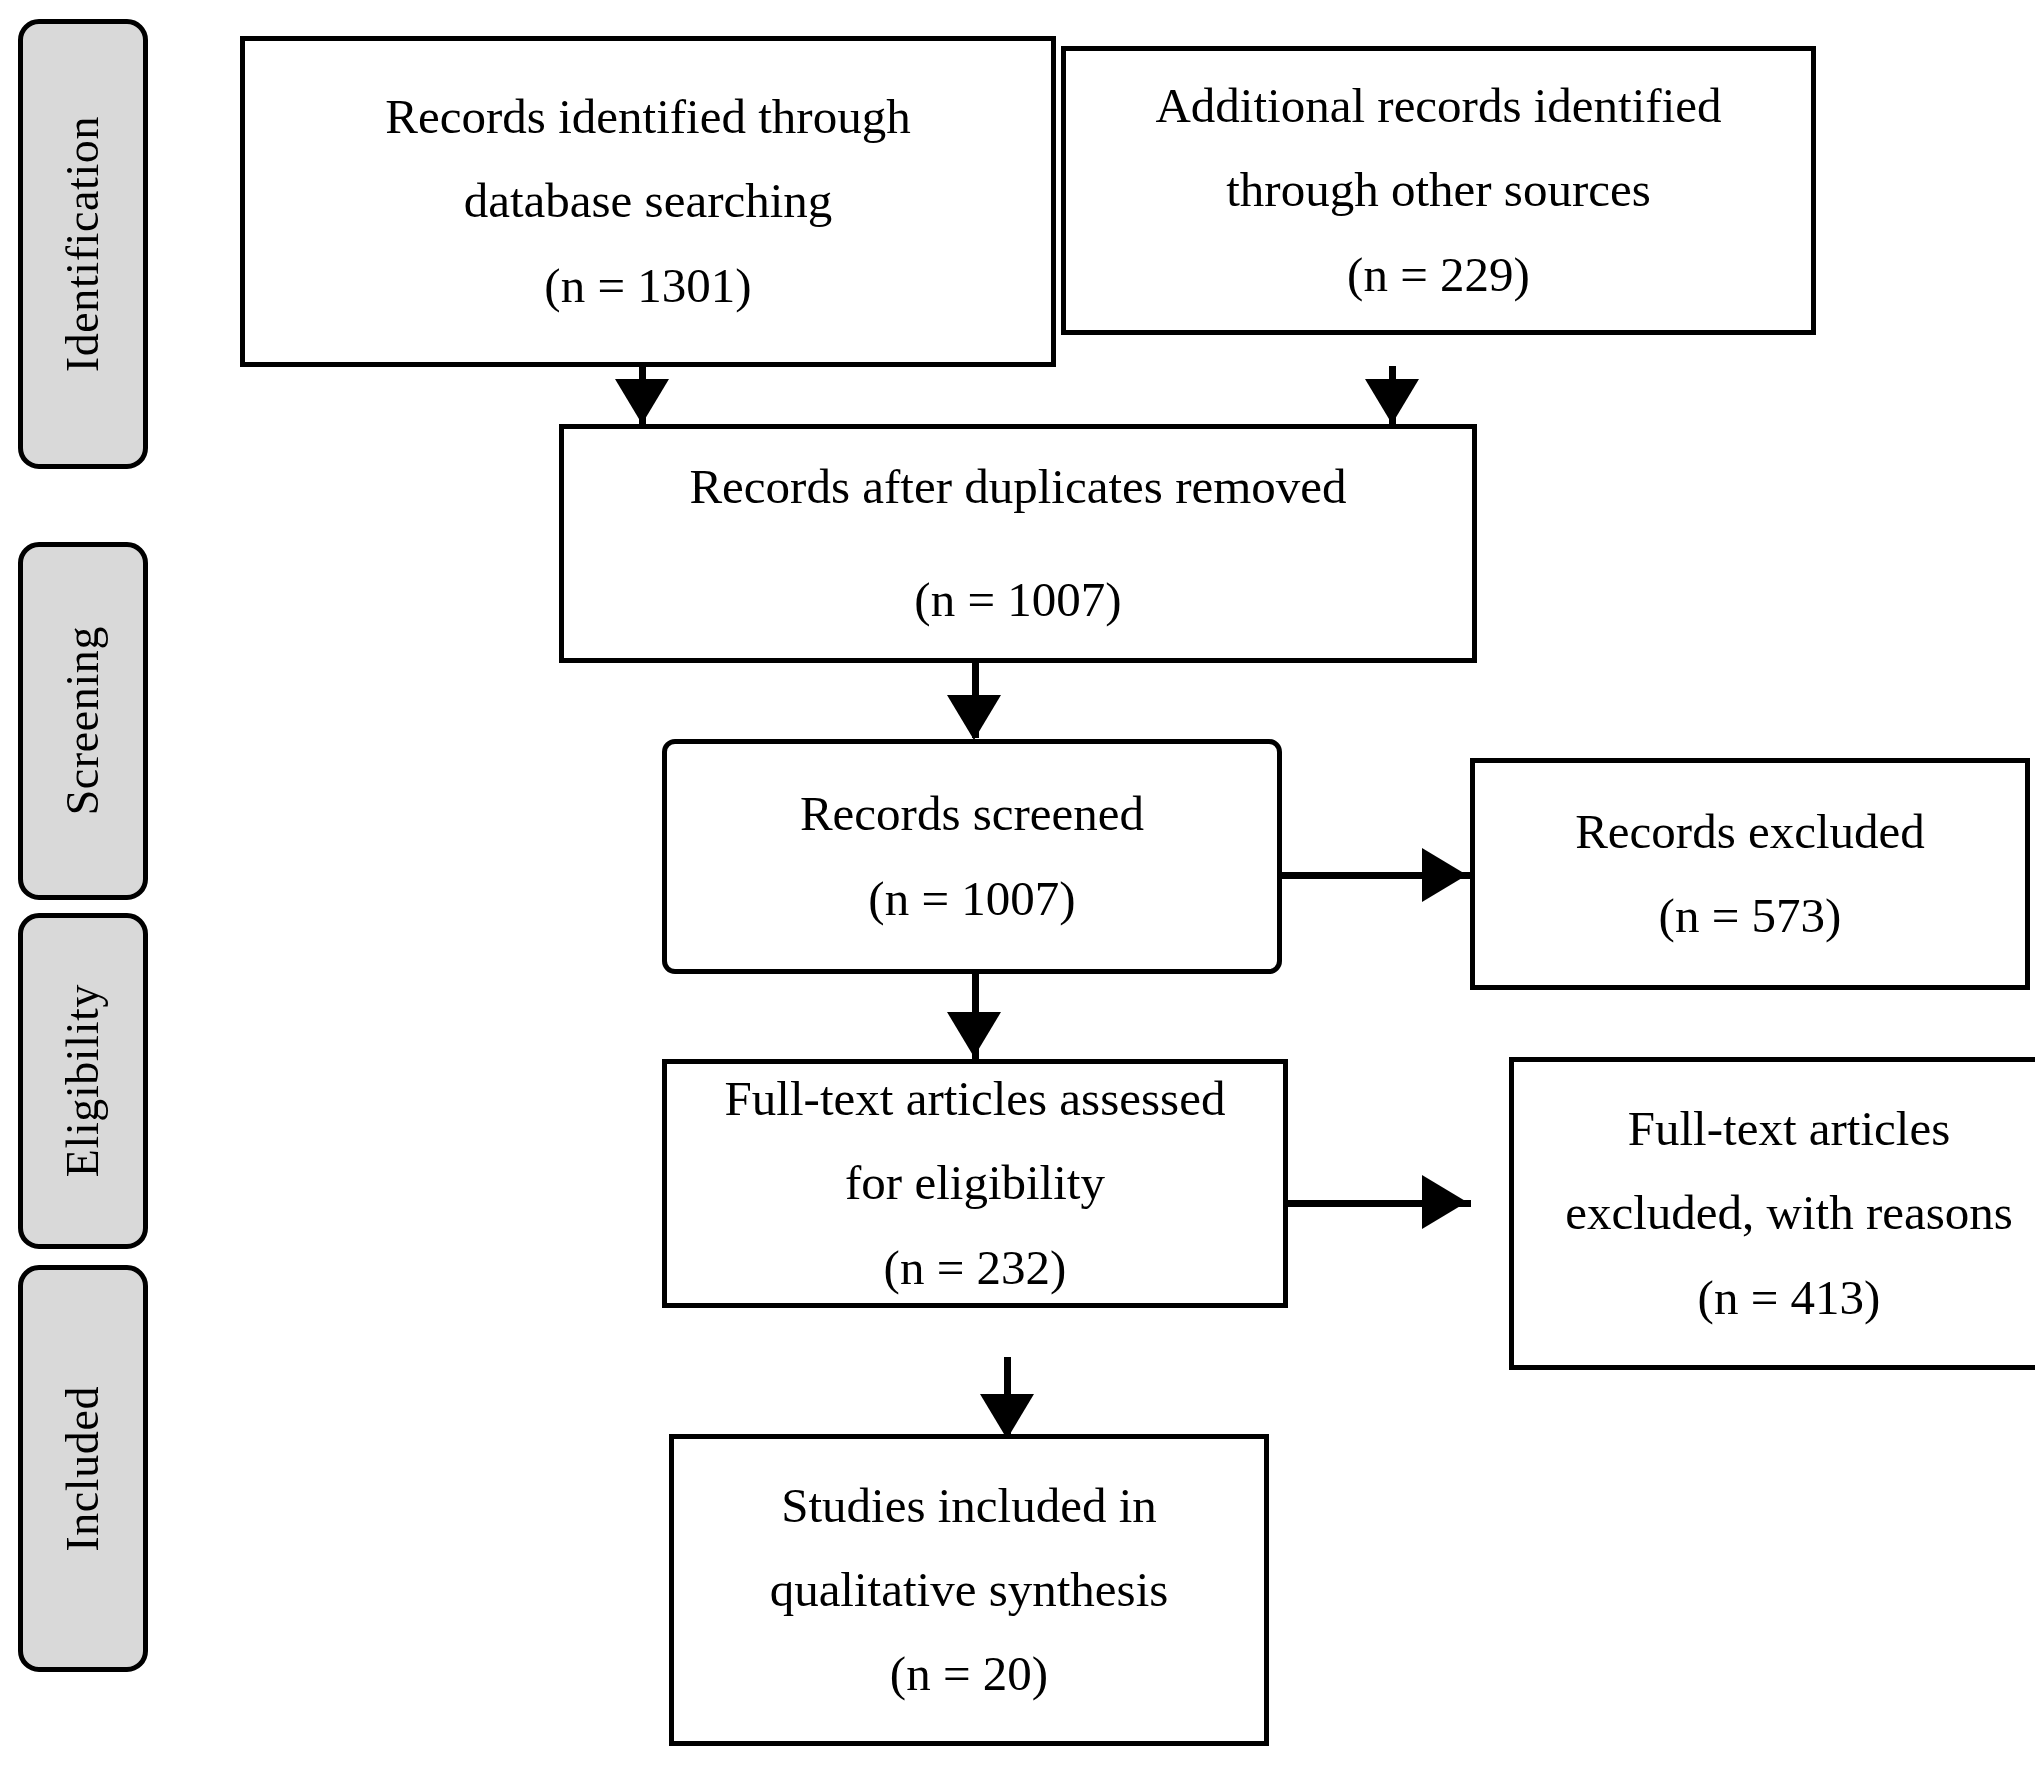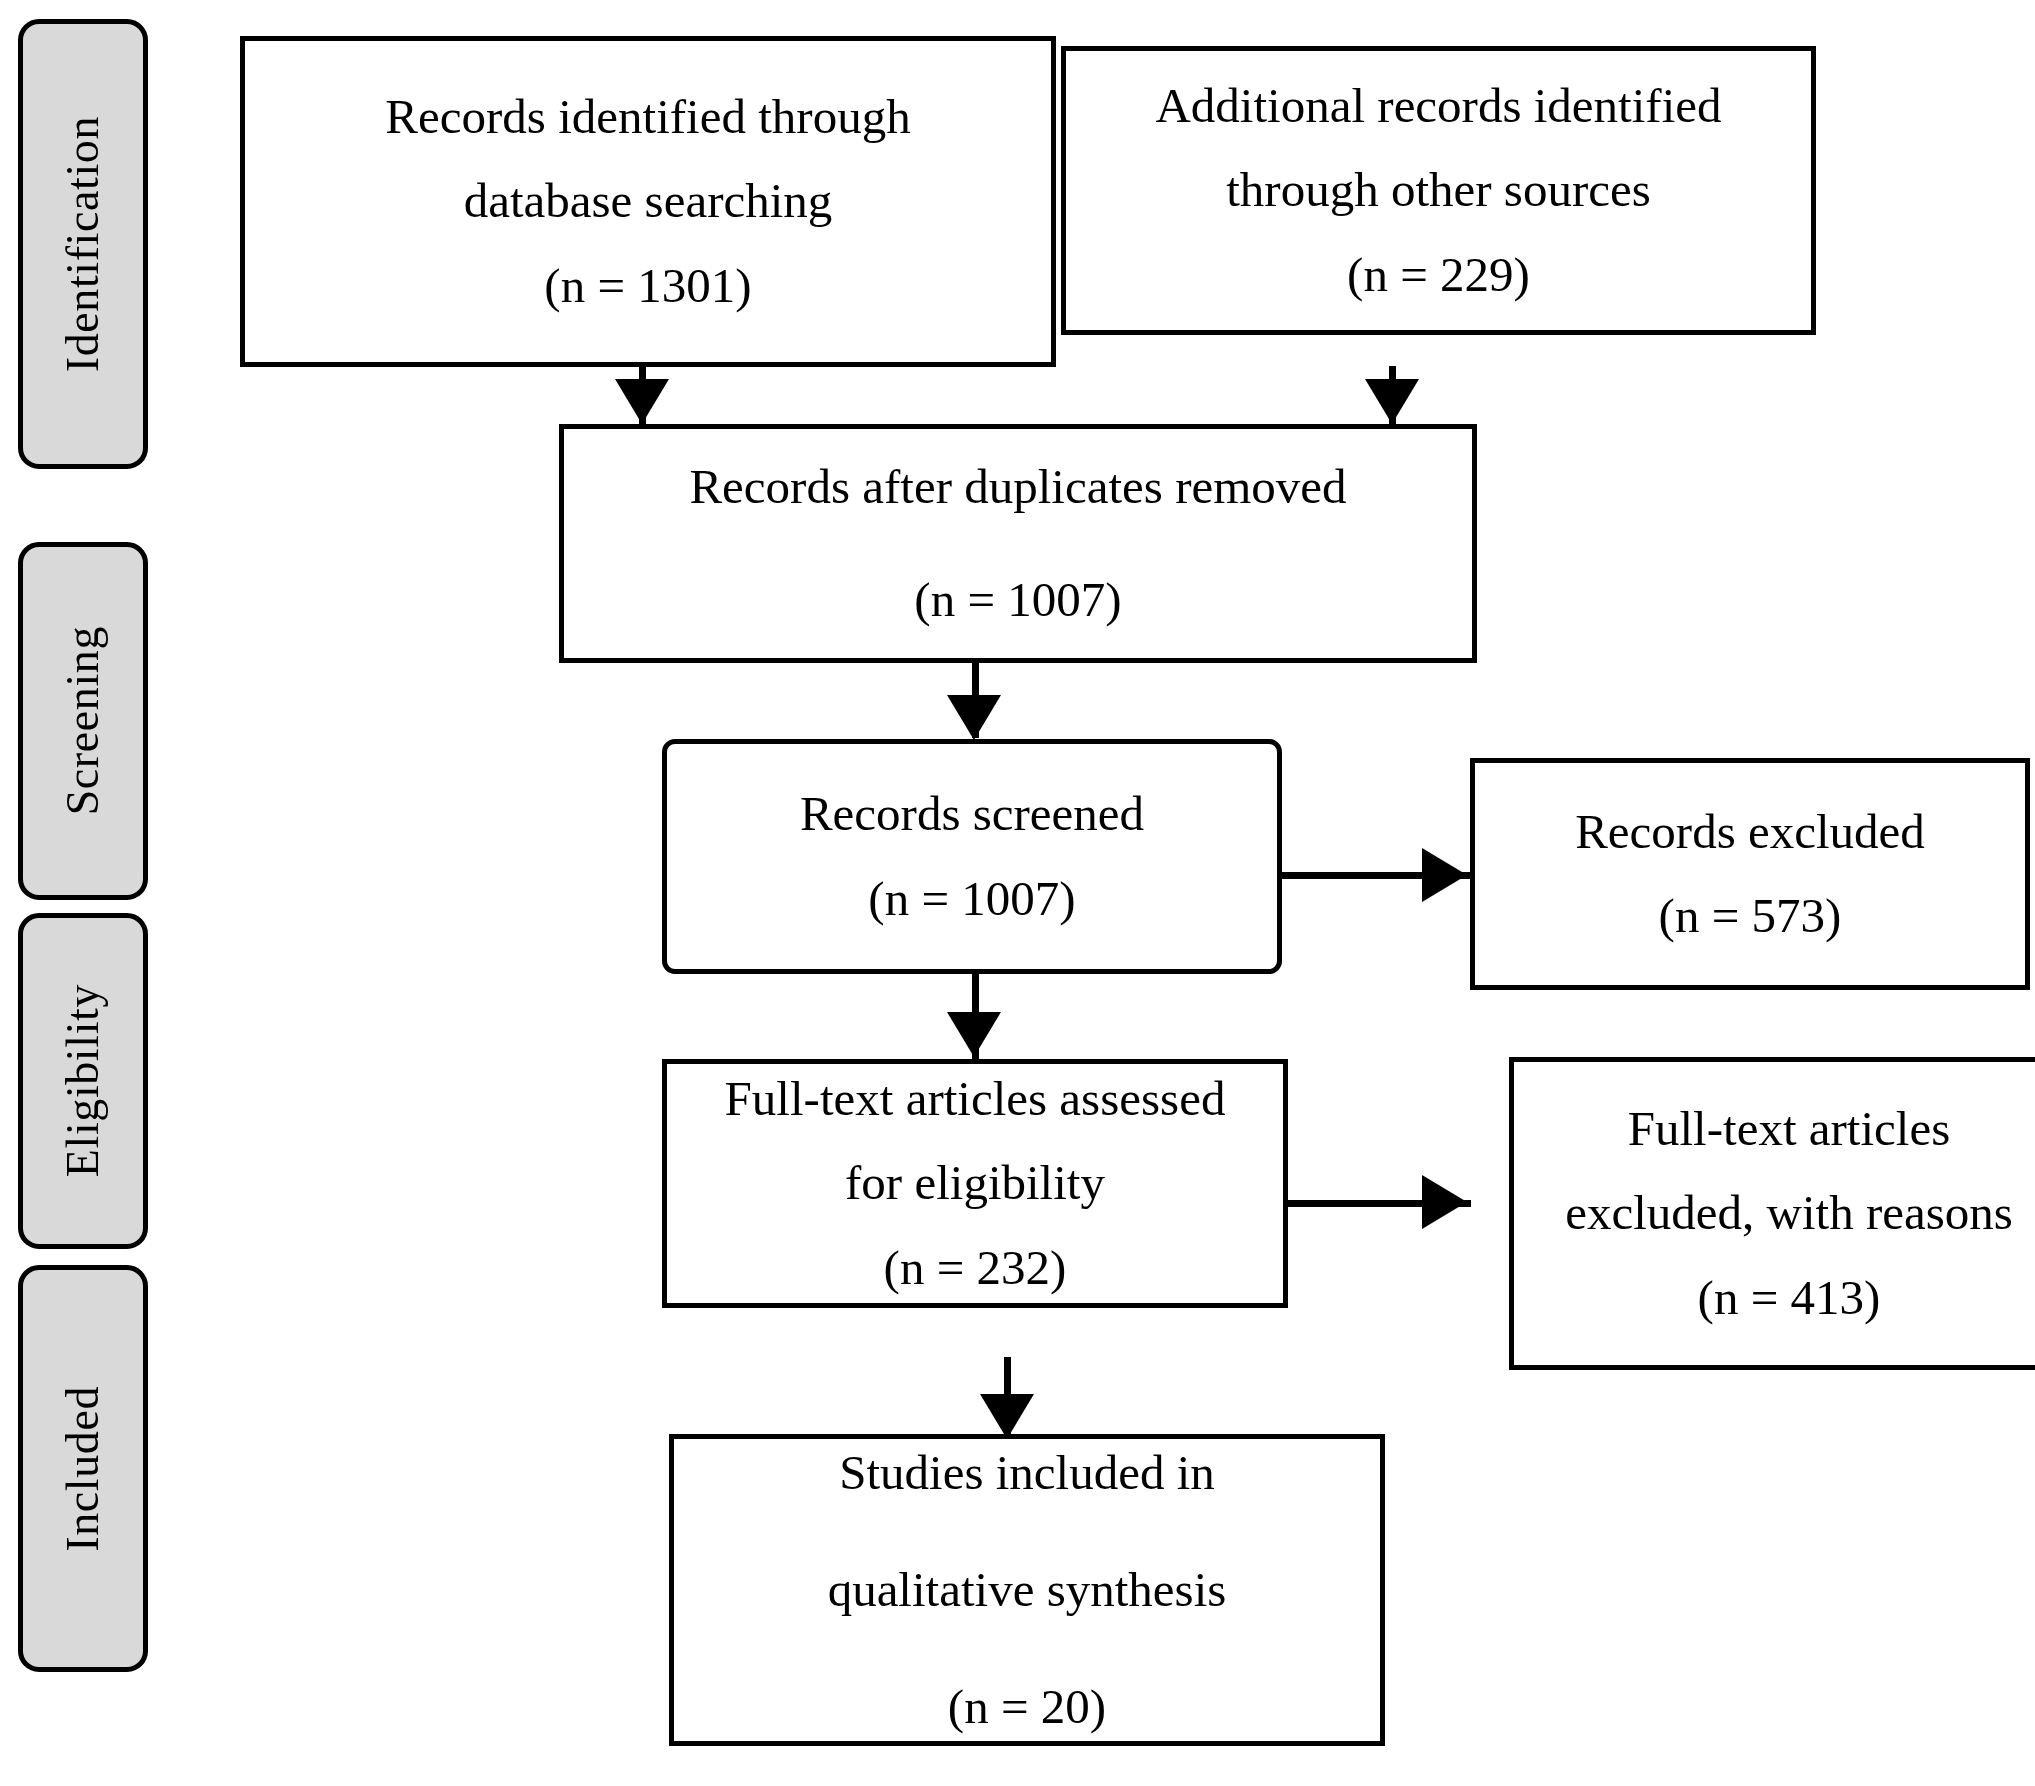--- a/index.html
+++ b/index.html
@@ -158,20 +158,20 @@
     <div class="line">for eligibility</div>
     <div class="line">(n = 232)</div>
   </div>
 
   <div class="flow-box" style="left:1470px; top:1057px; width:560px; height:313px;margin-left:39px;">
     <div class="line">Full-text articles</div>
     <div class="line">excluded, with reasons</div>
     <div class="line">(n = 413)</div>
   </div>
 
-  <div class="flow-box" style="left:669px; top:1434px; width:716px; height:312px;gap:33px;">
+  <div class="flow-box" style="left:669px; top:1434px; width:600px; height:312px;">
     <div class="line">Studies included in</div>
     <div class="line">qualitative synthesis</div>
     <div class="line">(n = 20)</div>
   </div>
 
 </div>
 
 
 </body></html>

